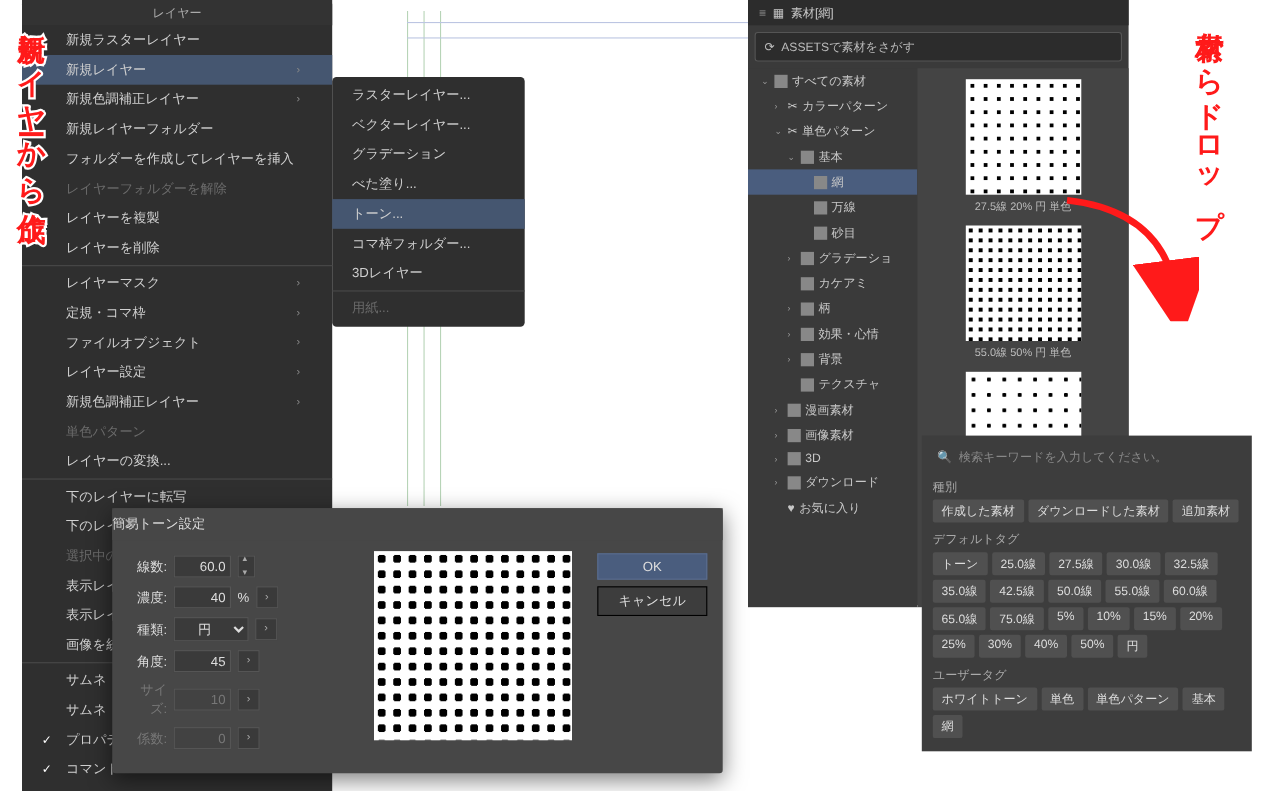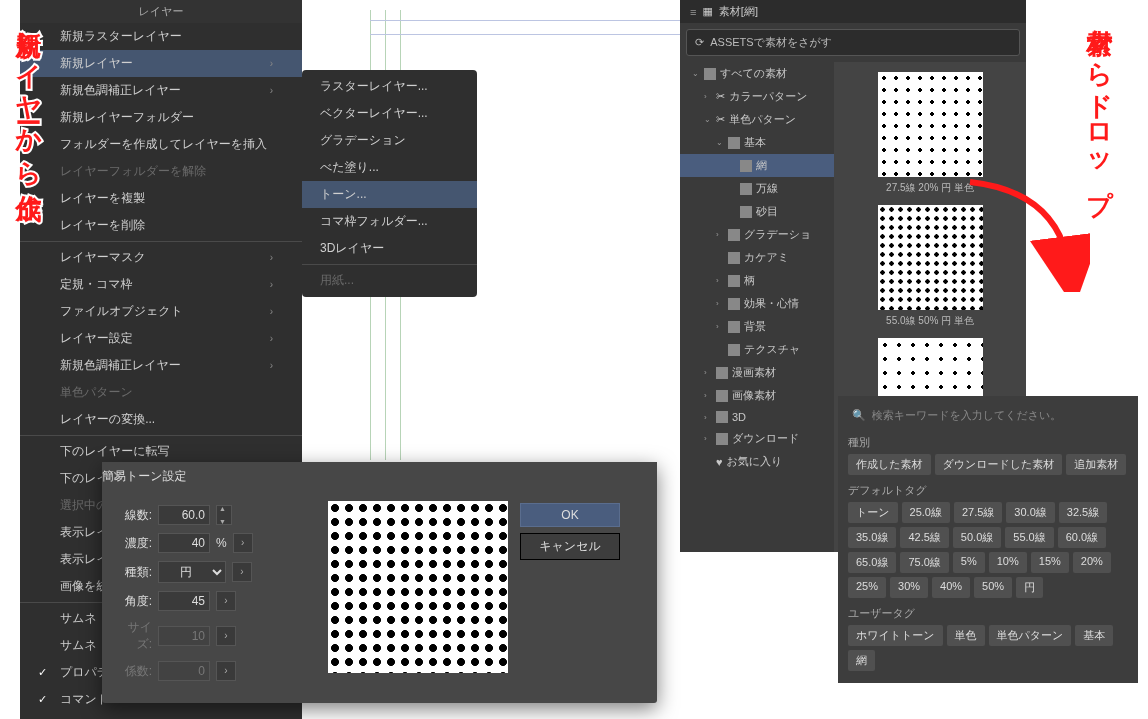--- a/index.html
+++ b/index.html
@@ -45,21 +45,21 @@
 .submenu .menu-item { padding: 5px 12px 5px 18px; }
 
 
 .dialog {
   position: absolute; left: 102px; top: 462px; width: 555px; z-index: 20;
   background: #474747; color: #ddd; font-size: 12px;
   box-shadow: 0 6px 20px rgba(0,0,0,.5); border-radius: 3px;
 }
 .dialog-title { padding: 6px 0; font-size: 12px; background: #474747; }
 .dialog-close { position: absolute; left: 10px; top: 6px; color: #aaa; cursor: pointer; font-size: 14px; }
-.dialog-body { display: flex; padding: 10px 14px 18px 14px; gap: 12px; }
+.dialog-body { display: flex; padding: 10px 14px 18px 14px; gap: 12px; justify-content: space-between; }
 .dialog-fields { flex: 0 0 200px; }
 .field-row { display: flex; align-items: center; gap: 6px; padding: 4px 0; }
 .field-row label { width: 36px; text-align: right; }
 .field-row.disabled { color: #777; }
 input.num {
   width: 52px; background: #3a3a3a; border: 1px solid #555; color: #ddd;
   text-align: right; padding: 2px 4px; font-size: 12px;
 }
 input.num.disabled { background: #424242; color: #777; }
 .spinner { width: 16px; height: 20px; background: #3a3a3a; border: 1px solid #555; position: relative; }

